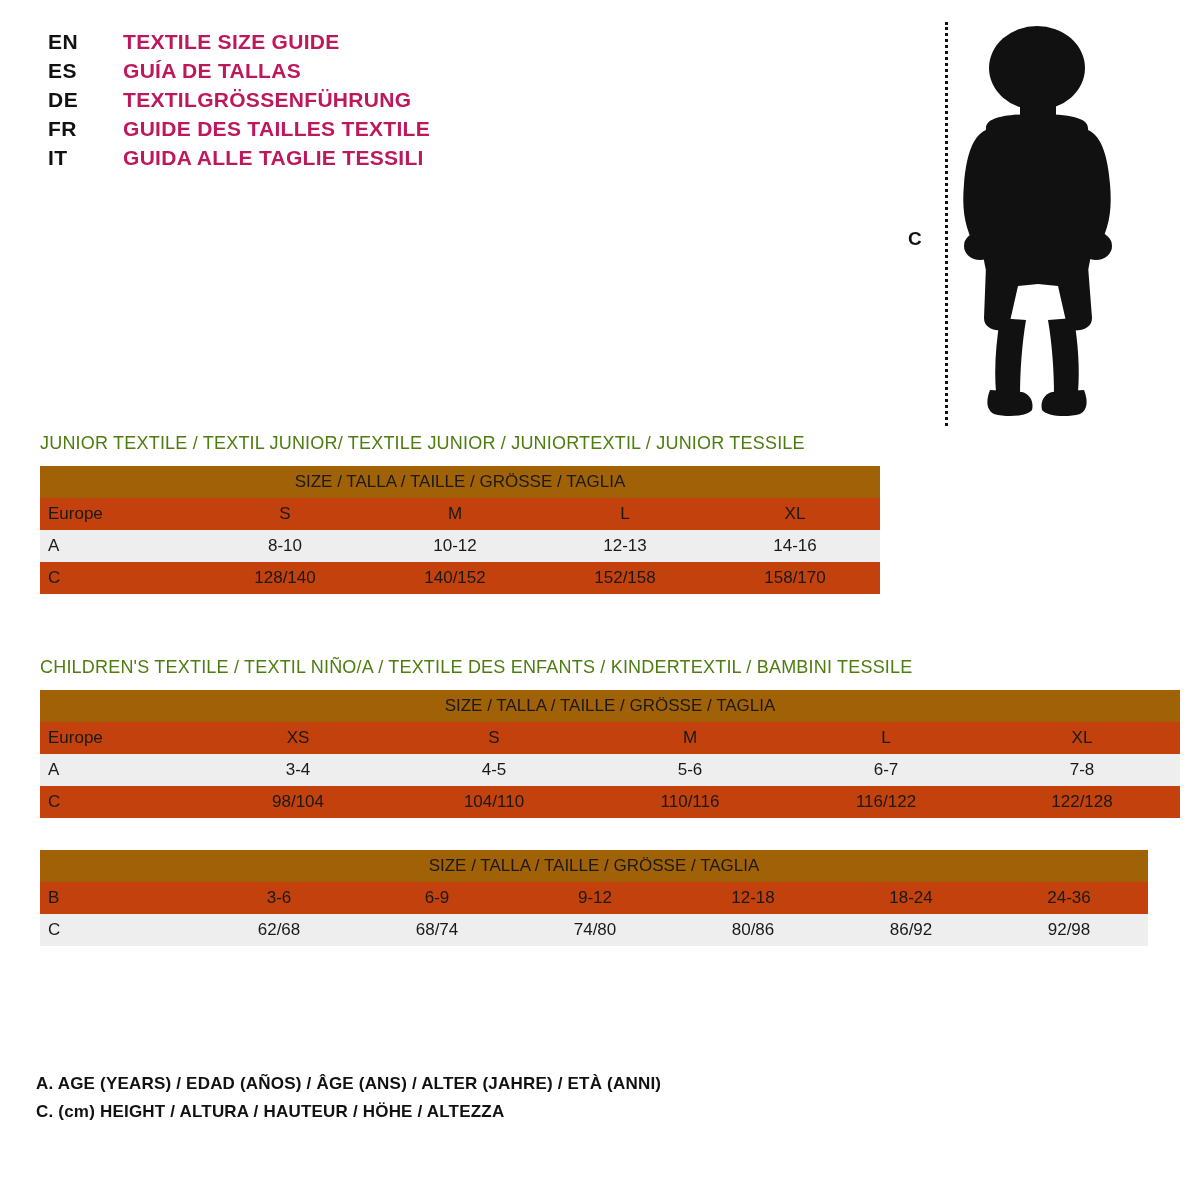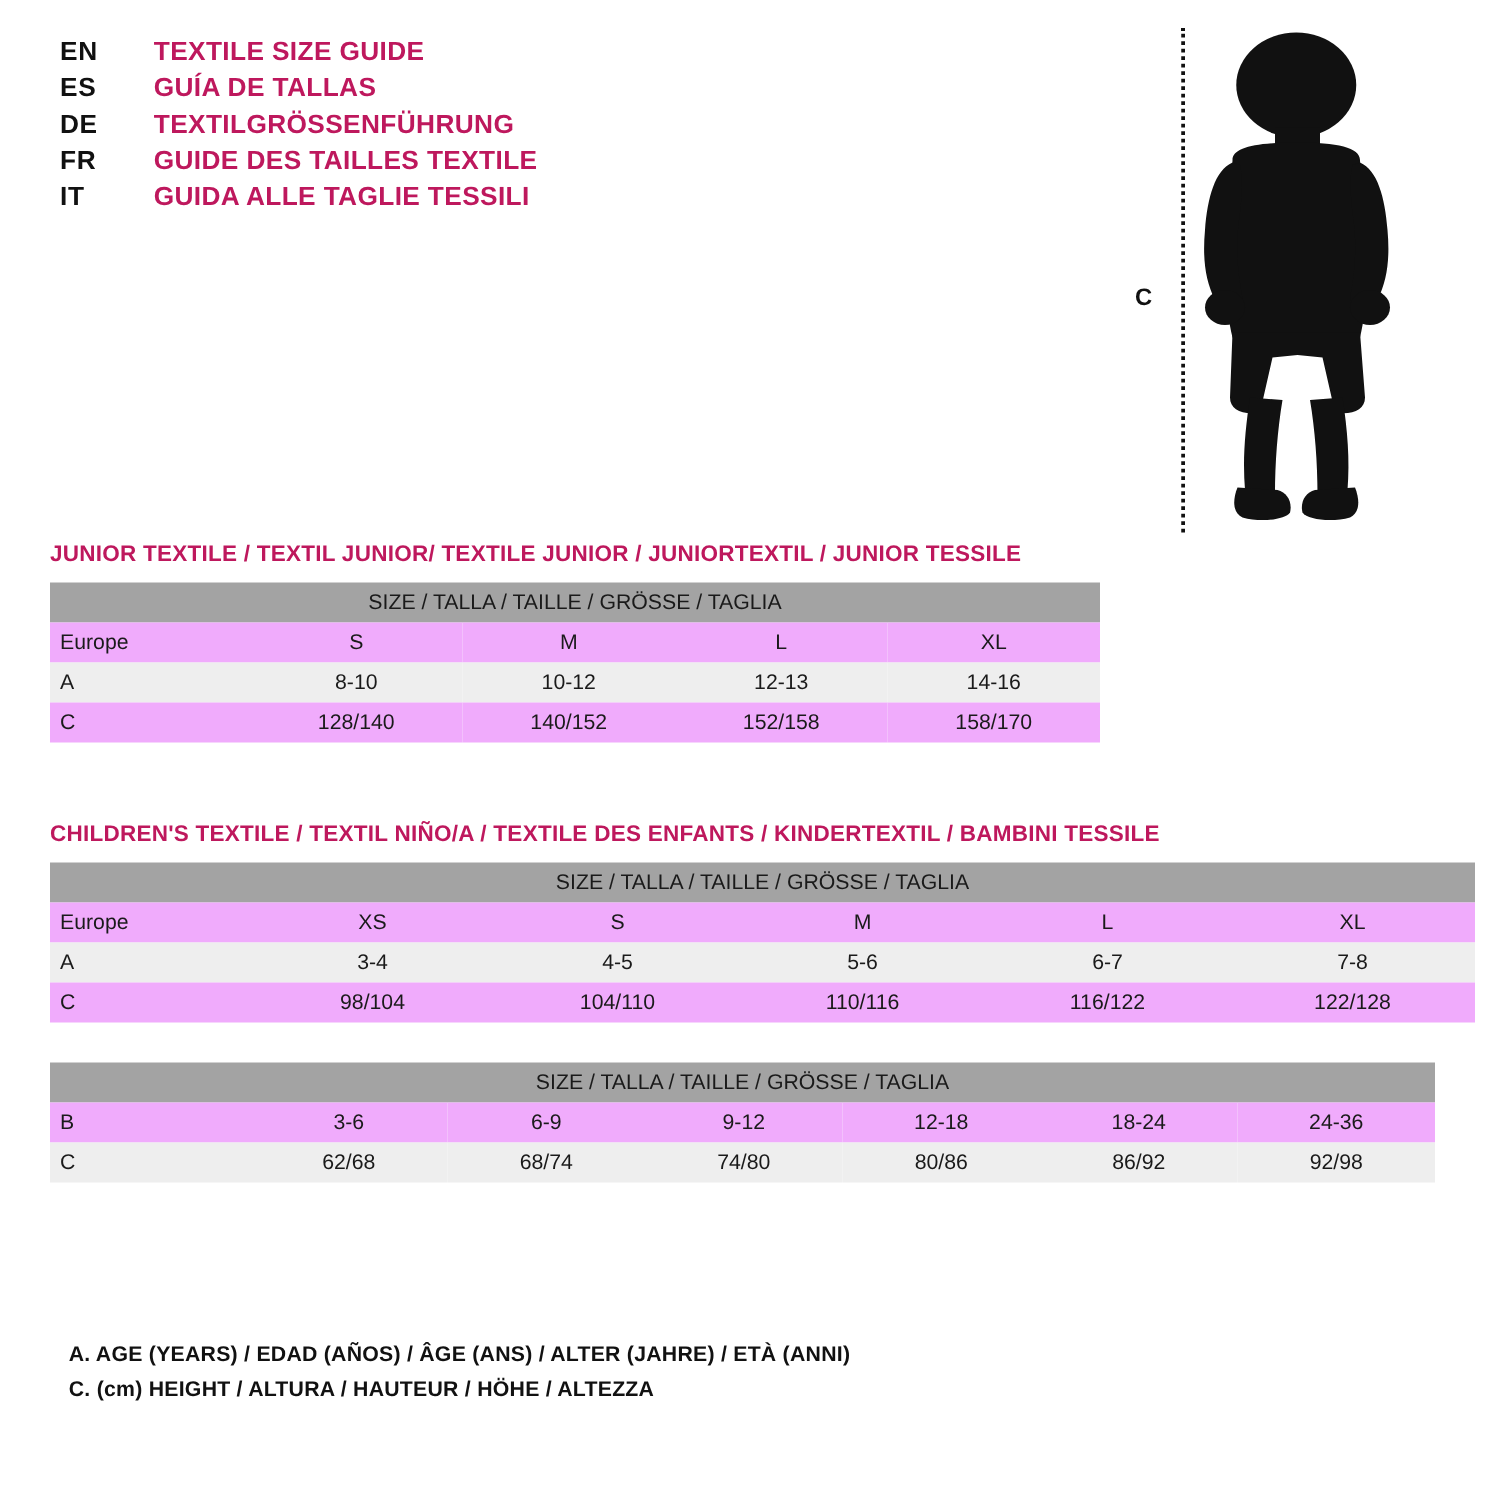--- a/index.html
+++ b/index.html
@@ -74,23 +74,23 @@
     top: 8px;
   }
 
   
   .section {
     position: absolute;
     left: 40px;
   }
   .section-title {
     font-size: 18px;
-    font-weight: bold;
+    font-weight: normal;
     letter-spacing: 0.2px;
-    color: #be185d;
+    color: #4d7c0f;
     margin-bottom: 10px;
     line-height: 1.45;
     white-space: nowrap;
   }
   .section-title.wrap { white-space: normal; }
 
   table.size-table {
     border-collapse: collapse;
     table-layout: fixed;
   }
@@ -101,35 +101,35 @@
     padding: 0 4px;
     text-align: center;
     vertical-align: middle;
     white-space: nowrap;
   }
   table.size-table td.rowlabel {
     text-align: left;
     padding-left: 8px;
   }
   .band-head td {
-    background: #a3a3a3;
+    background: #a16207;
     text-align: left;
     font-size: 17px;
     font-weight: normal;
     color: #111;
     padding-left: 8px;
     height: 31px;
   }
-  .row-white td { background: #f0abfc; }
+  .row-white td { background: #c2410c; }
   .row-grey td  { background: #eeeeee; }
 
   
   .legend {
     position: absolute;
-    left: 55px;
+    left: 36px;
     top: 1070px;
     width: 1000px;
   }
   .legend div {
     font-size: 17px;
     font-weight: bold;
     letter-spacing: 0.2px;
     color: #111;
     line-height: 1.62;
     white-space: nowrap;

